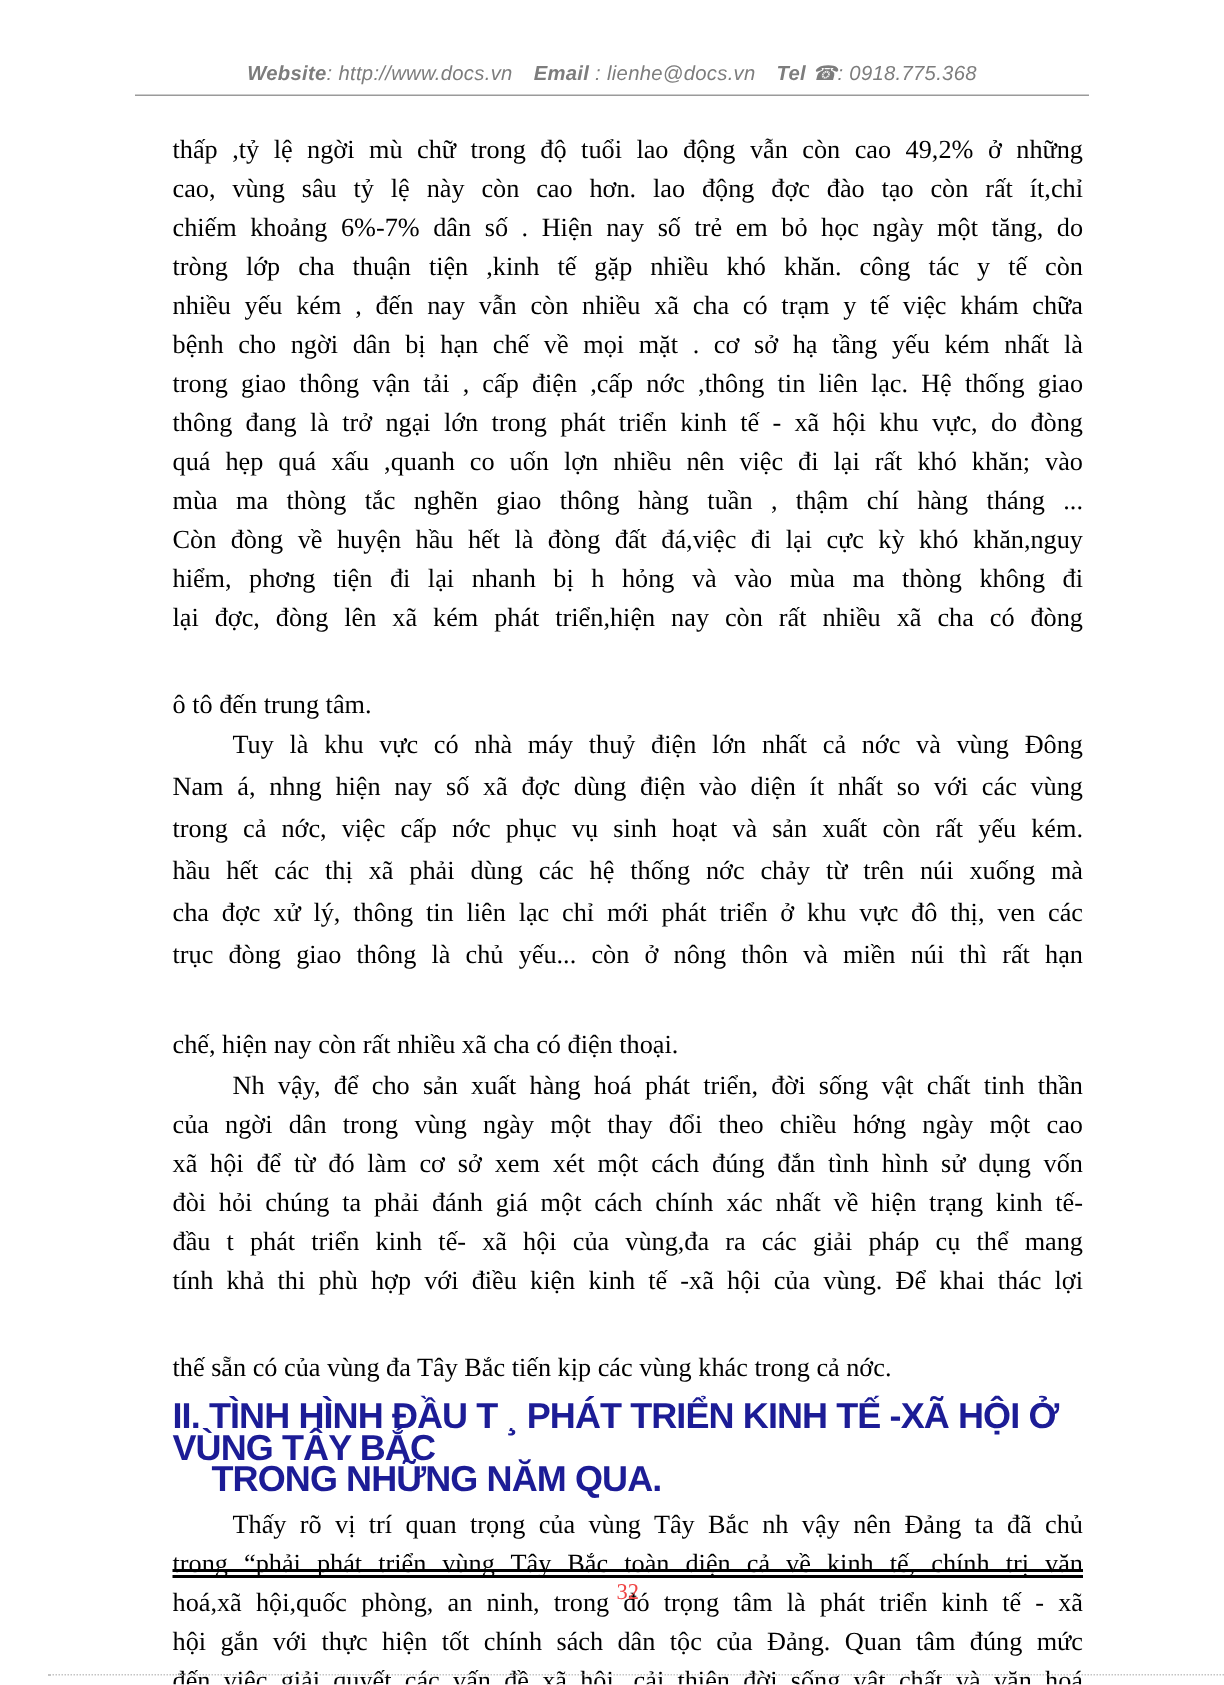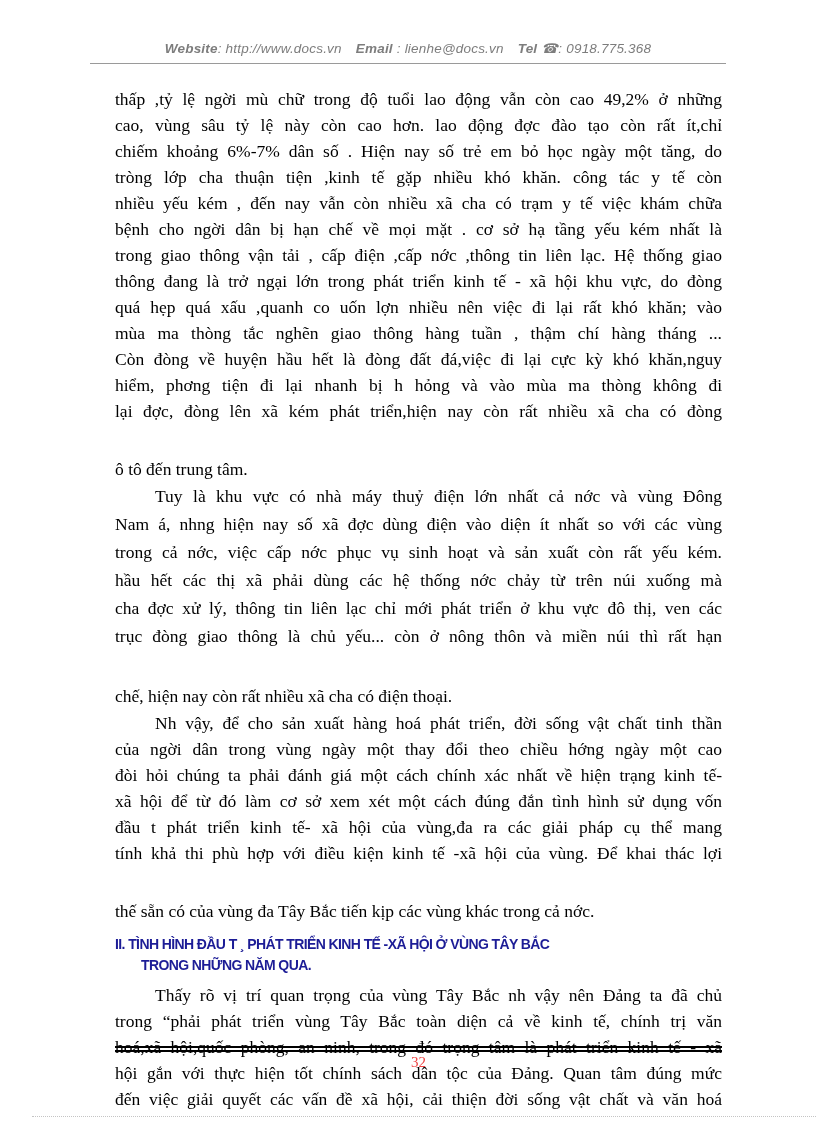--- a/index.html
+++ b/index.html
@@ -27,21 +27,21 @@
   }
   .para { text-align:justify; }
   .para .tline { text-align:justify; text-align-last:justify; }
   .para .tline.last { text-align-last:left;margin-top:32px; }
   .para.indent-first .tline:first-child { text-indent:40px; }
   .para.loose { line-height:28px; }
   
   .heading {
     margin:10px 0 6px 0;
     font-family:"Liberation Sans", sans-serif;
-    font-weight:bold; font-size:14px; line-height:21px;
+    font-weight:bold; font-size:24px; line-height:21px;
     color:var(--heading_blue,#1c1c96); letter-spacing:-0.6px;
   }
   .heading .h2line { padding-left:26px; }
   
   .footer-rule {
     position:absolute; top:1046px; left:115px; width:607px; height:2px;
     border-top:2px solid #000; border-bottom:2px solid #000;
   }
   .page-number {
     position:absolute; top:1054px; left:115px; width:607px;
@@ -84,22 +84,22 @@
         <div class="tline">Nam á, nhng   hiện nay số xã đợc   dùng điện vào diện ít nhất so với các vùng</div>
         <div class="tline">trong cả nớc,   việc cấp nớc   phục vụ sinh hoạt và sản xuất còn rất yếu kém.</div>
         <div class="tline">hầu hết các thị xã phải dùng các hệ thống nớc   chảy từ trên núi xuống mà</div>
         <div class="tline">cha   đợc   xử lý, thông tin liên lạc chỉ mới phát triển ở khu vực đô thị, ven các</div>
         <div class="tline">trục đòng   giao thông là chủ yếu... còn ở nông thôn và miền núi thì rất hạn</div>
         <div class="tline last">chế, hiện nay còn rất nhiều xã cha   có điện thoại.</div>
       </div>
     <div class="para indent-first">
         <div class="tline">Nh   vậy, để cho sản xuất hàng hoá phát triển, đời sống vật chất tinh thần</div>
         <div class="tline">của ngời   dân trong vùng ngày một thay đổi theo chiều hớng   ngày một cao</div>
+        <div class="tline">xã hội để từ đó làm cơ sở xem xét một cách đúng đắn tình hình sử dụng vốn</div>
         <div class="tline">đòi hỏi chúng ta phải đánh giá một cách chính xác nhất về hiện trạng kinh tế-</div>
-        <div class="tline">xã hội để từ đó làm cơ sở xem xét một cách đúng đắn tình hình sử dụng vốn</div>
         <div class="tline">đầu t   phát triển kinh tế- xã hội của vùng,đa   ra các giải pháp cụ thể mang</div>
         <div class="tline">tính khả thi phù hợp với điều kiện kinh tế -xã hội của vùng. Để khai thác lợi</div>
         <div class="tline last">thế sẵn có của vùng đa   Tây Bắc tiến kịp các vùng khác trong cả nớc.</div>
       </div>
     <div class="heading">
       <div class="h1line">II. TÌNH HÌNH ĐẦU T ¸  PHÁT TRIỂN KINH TẾ -XÃ HỘI Ở VÙNG TÂY BẮC</div>
       <div class="h2line">TRONG NHỮNG NĂM QUA.</div>
     </div>
     <div class="para indent-first">
         <div class="tline">Thấy rõ vị trí quan trọng của vùng Tây Bắc nh   vậy nên Đảng ta đã chủ</div>

